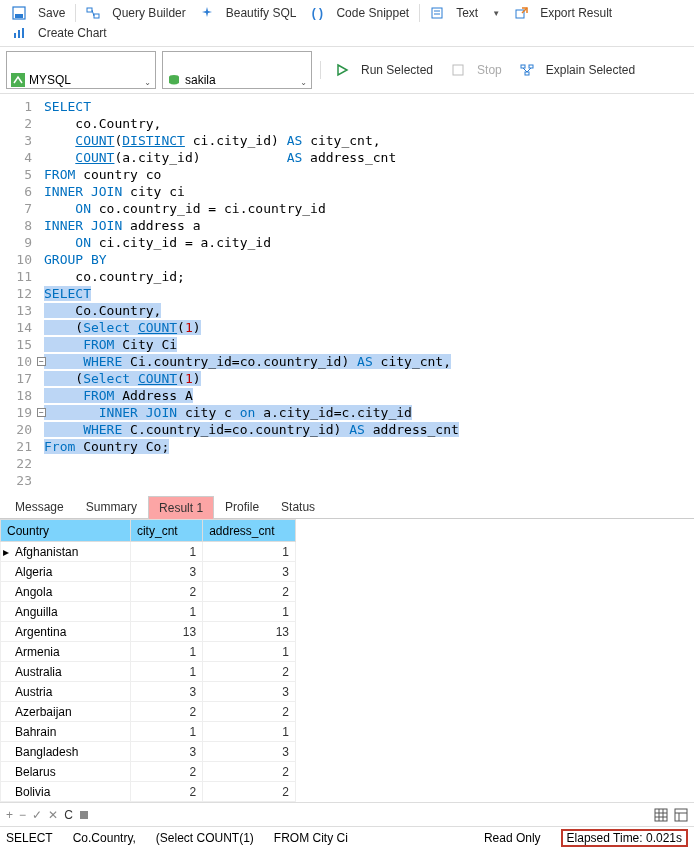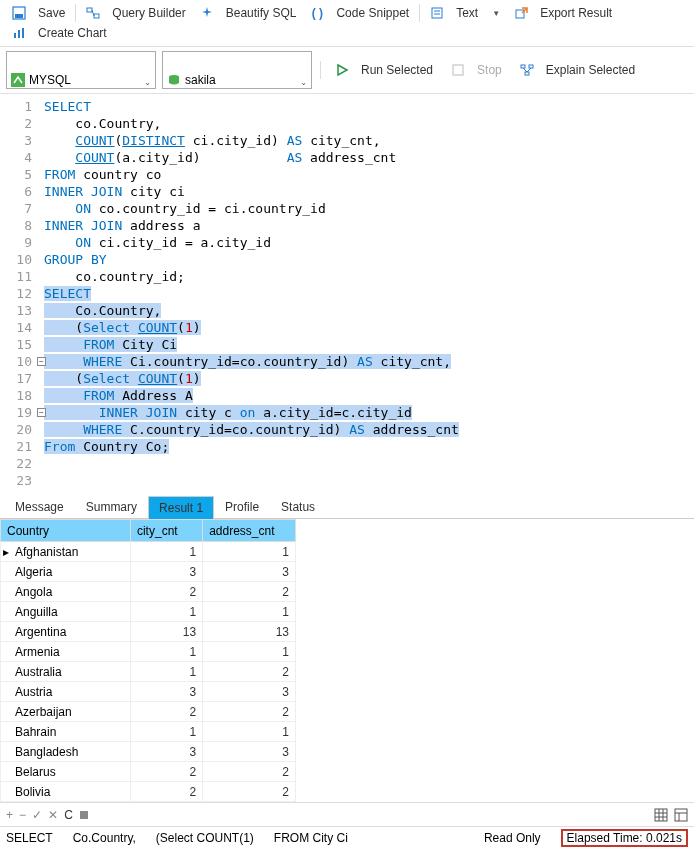--- a/index.html
+++ b/index.html
@@ -16,21 +16,21 @@
 .gutter { width: 44px; text-align: right; color: #999; padding-right: 12px; user-select: none; position: relative; }
 .gutter .ln { height: 17px; }
 .fold { position: absolute; right: -2px; width: 9px; height: 9px; border: 1px solid #888; font-size: 8px; line-height: 7px; text-align: center; background: #fff; color: #555; }
 .code { flex: 1; white-space: pre; }
 .kw { color: #0070c0; }
 .fn { color: #0070c0; text-decoration: underline; }
 .num { color: #c00000; }
 .sel { background: #bcd6f5; }
 .tabs { display: flex; border-bottom: 1px solid #ccc; padding: 0 4px; height: 24px; align-items: flex-end; text-align: center; }
 .tab { padding: 4px 10px; font-size: 12px; color: #333; cursor: pointer; border: 1px solid transparent; border-bottom: none; }
-.tab.active { background: #0ea5e9; border-color: #ccc; position: relative; top: 1px; }
+.tab.active { background: #fca5a5; border-color: #ccc; position: relative; top: 1px; }
 .grid { flex: 1; overflow: auto; }
 table { border-collapse: collapse; width: 296px; }
 th { background: #7dd3fc; text-align: left; font-weight: normal; padding: 3px 6px; border: 1px solid #ddd; height: 22px; font-size: 12px; }
 th.num-col { text-align: left; }
 td { border: 1px solid #eee; padding: 2px 6px; height: 20px; font-size: 12px; }
 td.num { text-align: right; color: #333; background: transparent; }
 td.first { position: relative; padding-left: 14px; }
 .rowptr { position: absolute; left: 2px; top: 3px; }
 .btoolbar { display: flex; align-items: center; gap: 6px; padding: 3px 6px; border-top: 1px solid #ddd; height: 24px; color: #888; }
 .btoolbar .sp { flex: 1; }

